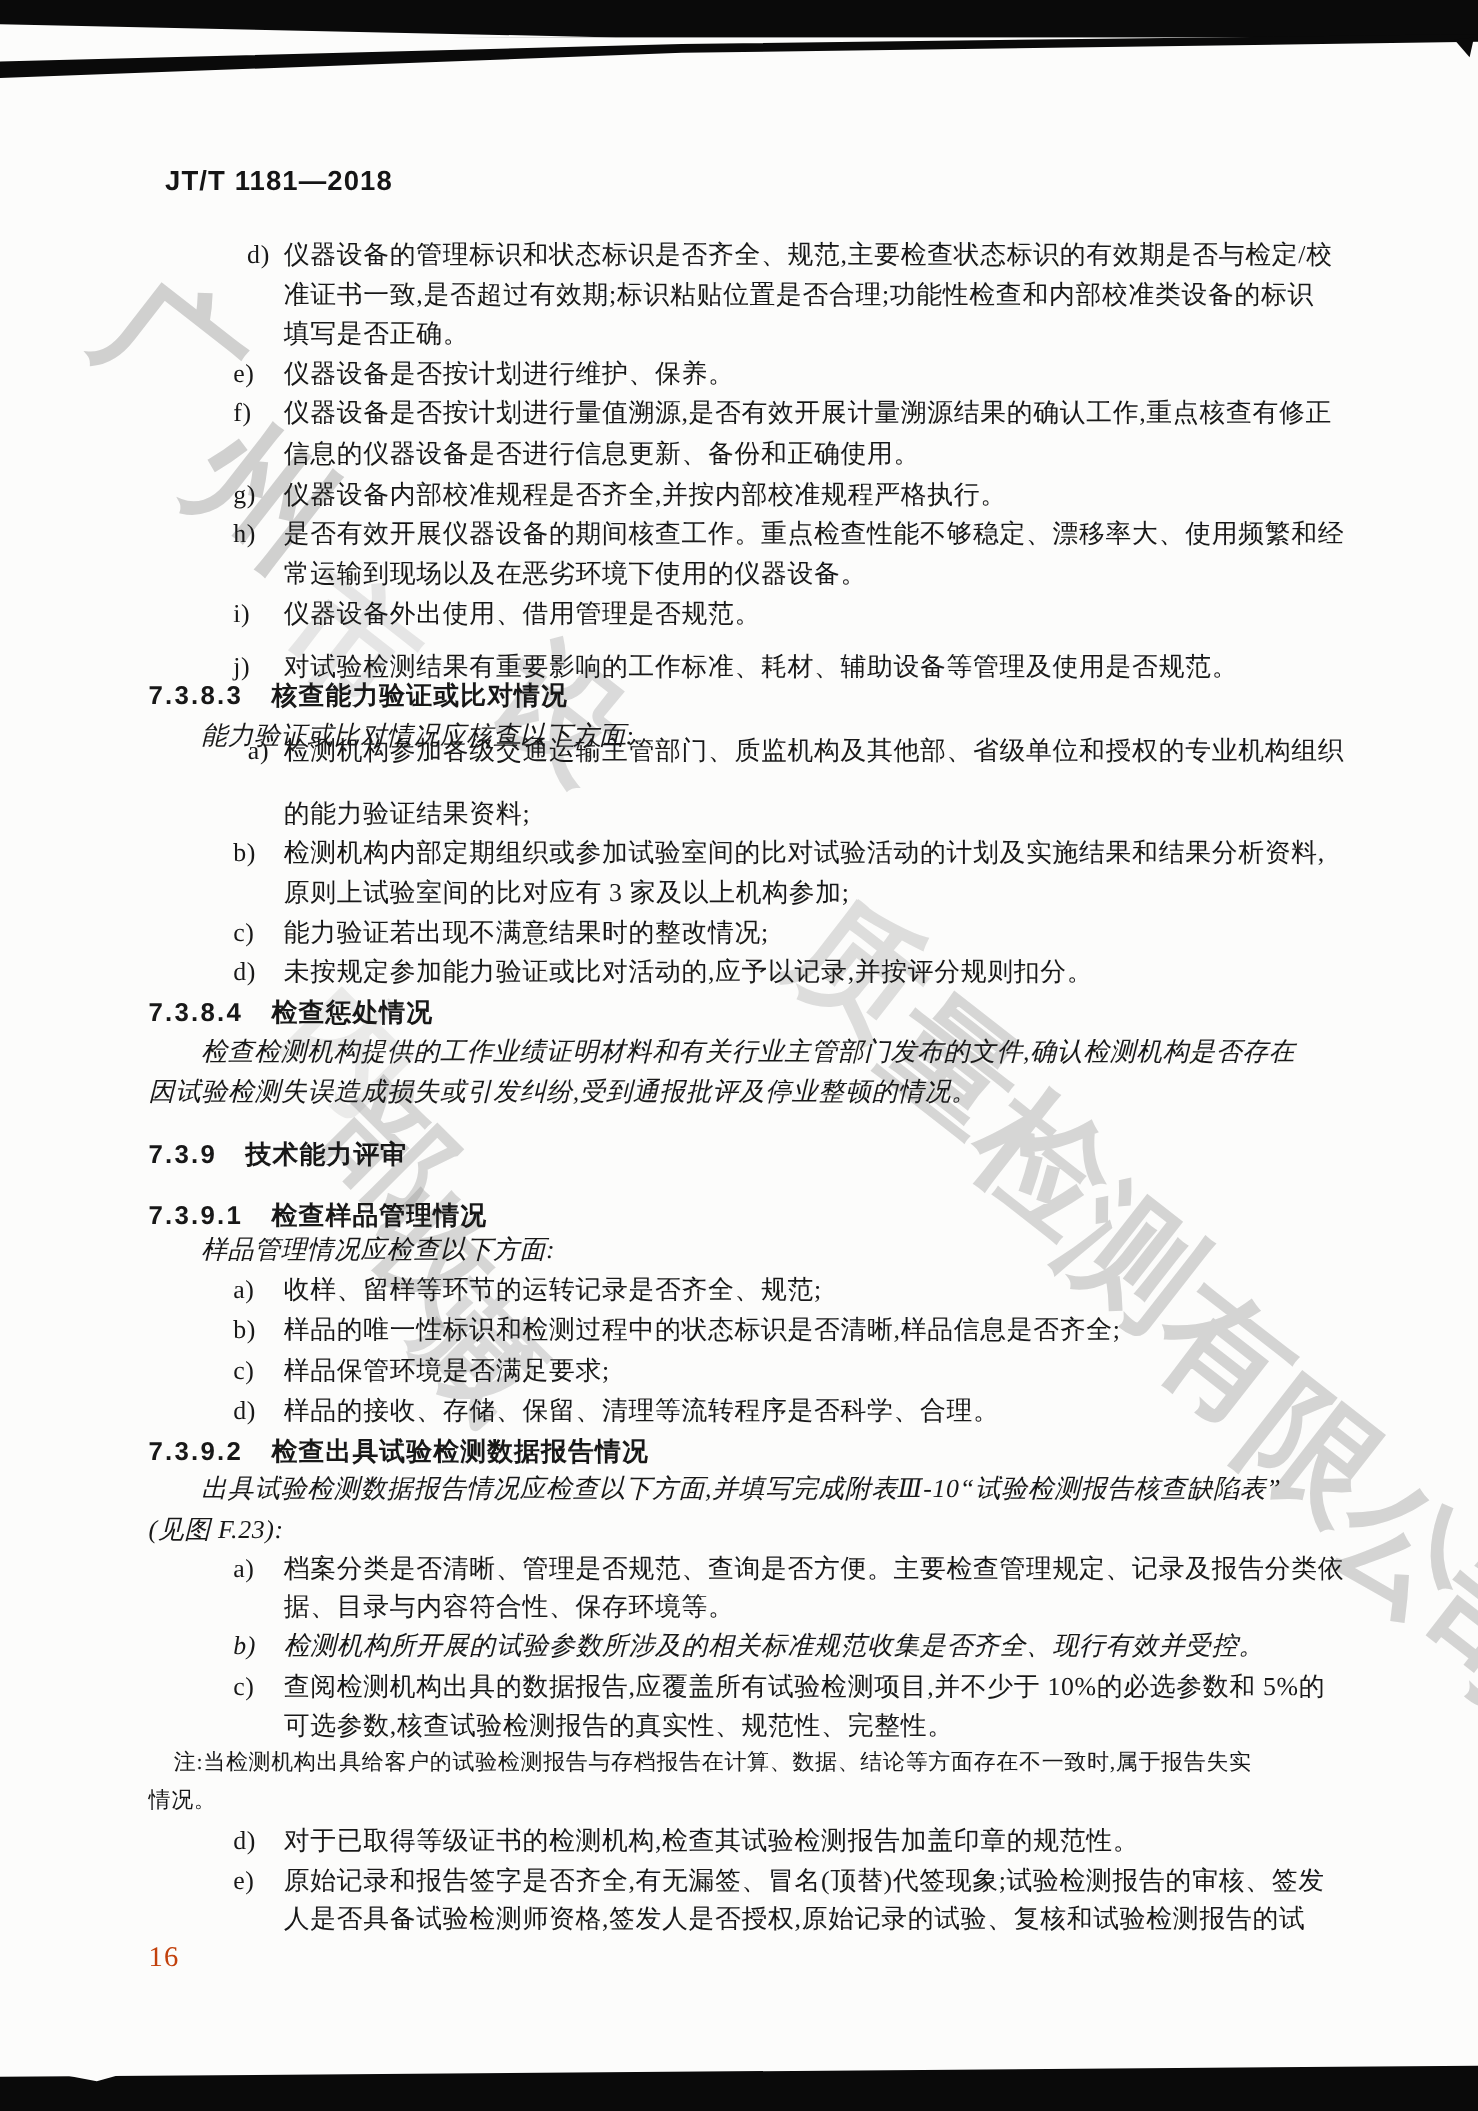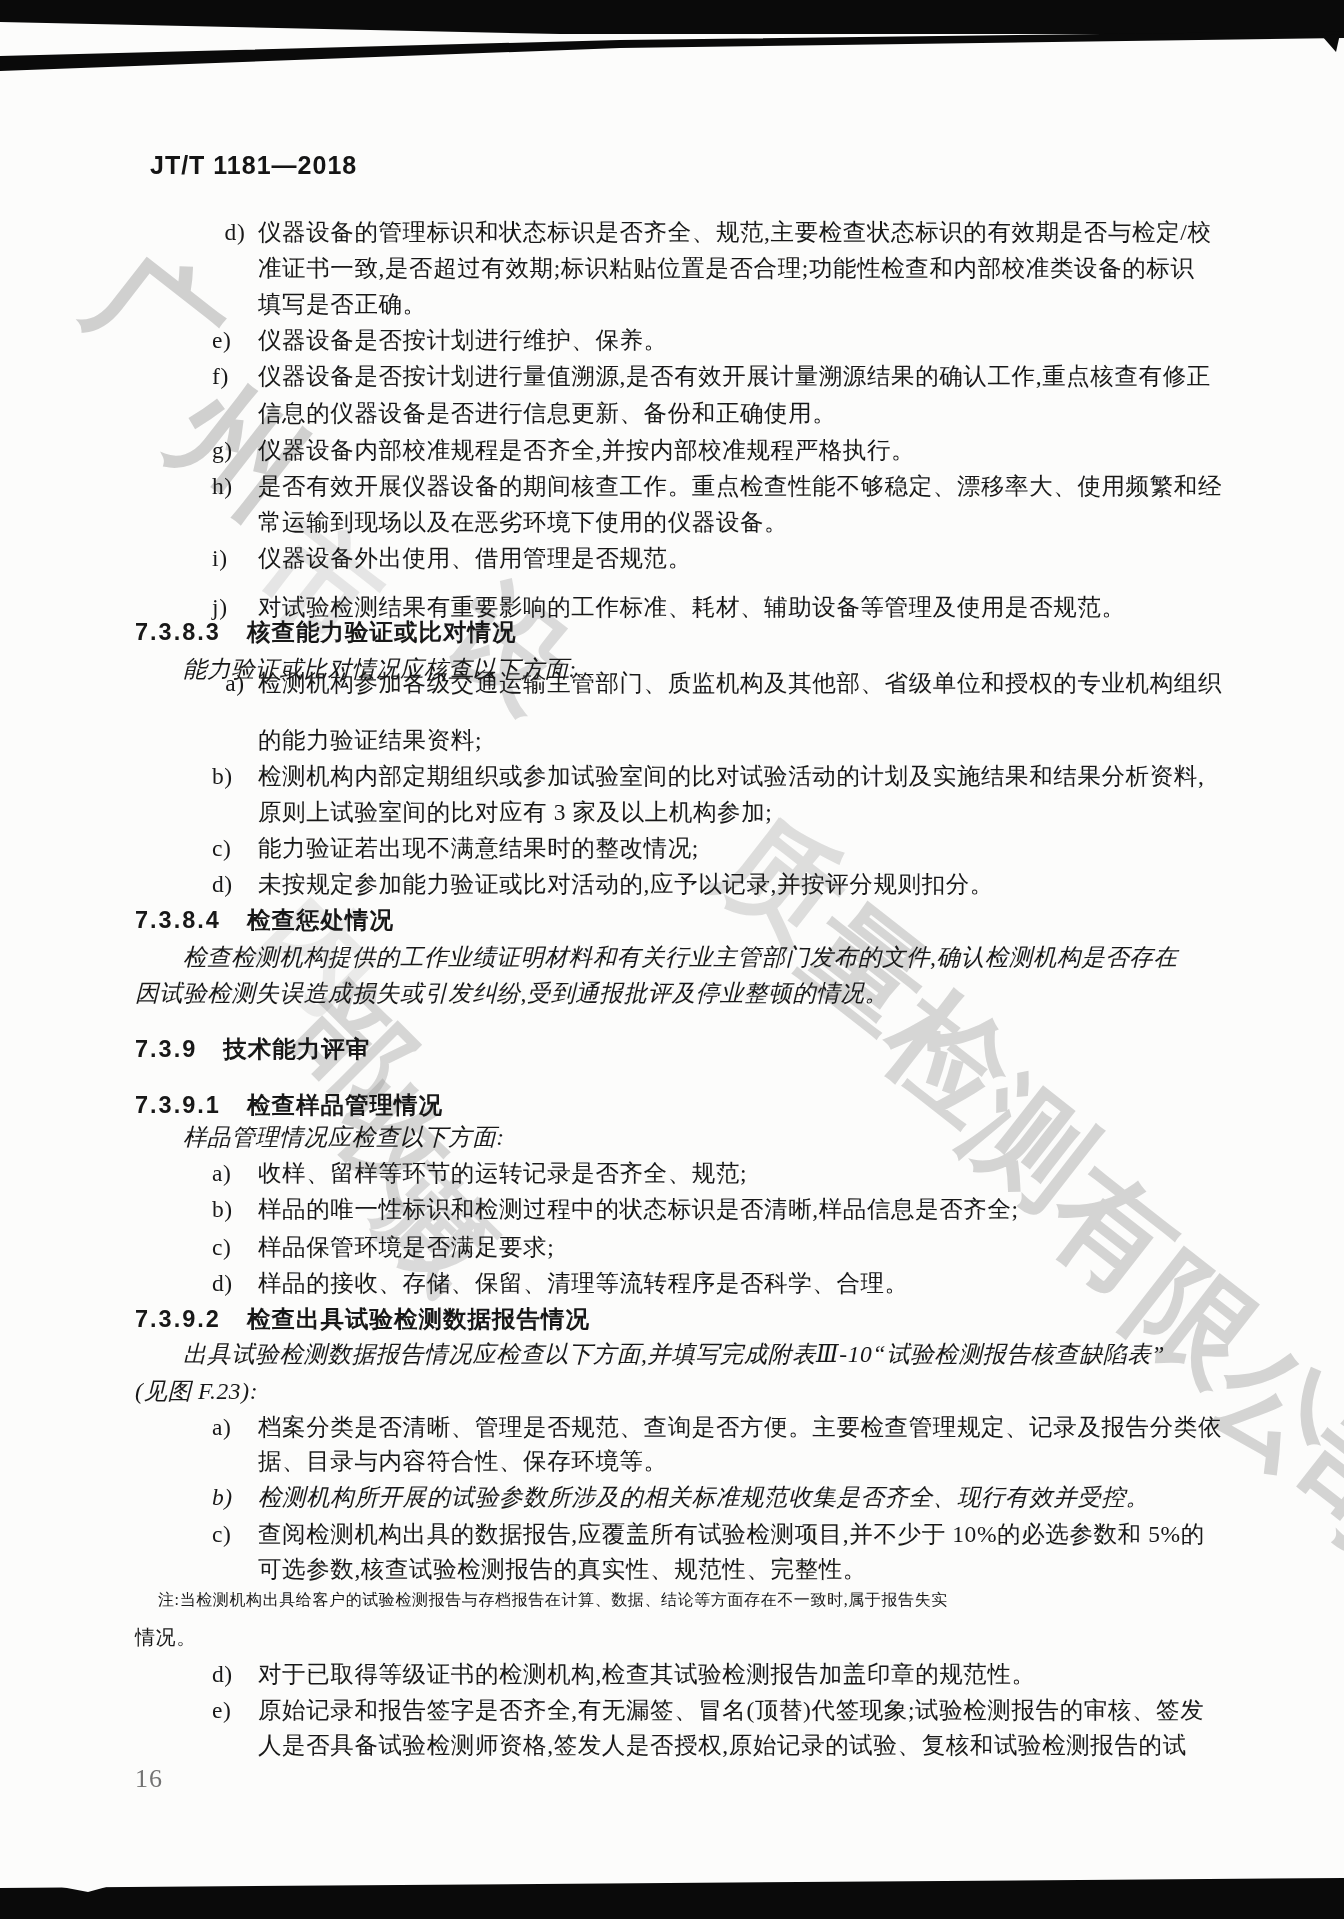--- a/index.html
+++ b/index.html
@@ -13,39 +13,39 @@
     color:#181818;
   }
   .scan-artifacts{position:absolute;top:0;left:0;pointer-events:none;}
   .doc-header{
     position:absolute;left:150px;top:151px;
     font-family:"Liberation Sans","DejaVu Sans",sans-serif;
     font-weight:700;font-size:25px;letter-spacing:1px;color:#151515;
   }
   .page-number{
     position:absolute;left:135px;top:1764px;
-    font-size:26px;color:#737373;letter-spacing:1px;
+    font-size:26px;color:#c2410c;letter-spacing:1px;
   }
   .line{
     position:absolute;
     font-size:23.5px;letter-spacing:0.6px;line-height:1.15;
     white-space:pre;color:#181818;
   }
   .item{left:212px;}
   .item .lab{display:inline-block;width:46px;}
   .cont{left:258px;}
   .flush{left:135px;font-style:italic;}
   .pindent{left:183px;font-style:italic;}
   .heading{
     left:135px;
     font-family:"Liberation Sans","DejaVu Sans",sans-serif;
     font-weight:700;letter-spacing:1px;
   }
   .heading .lab{margin-right:26px;letter-spacing:2px;}
-  .note{left:158px;font-size:16px;}
+  .note{left:158px;font-size:20px;}
   .noteflush{left:135px;font-size:20px;}
   .wm{
     position:absolute;
     font-family:"Liberation Serif","DejaVu Serif",serif;
     font-weight:700;line-height:1;color:#8f8f8f;
     pointer-events:none;user-select:none;
   }
 </style>
 </head>
 <body>

